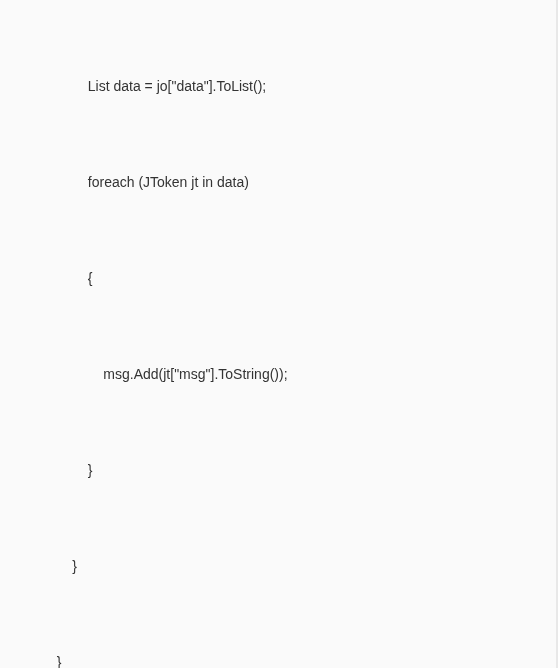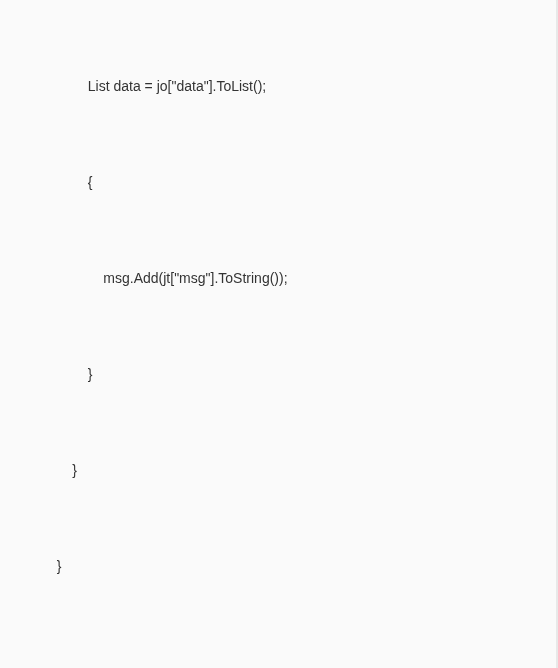--- a/index.html
+++ b/index.html
@@ -25,20 +25,21 @@
     .code-line {
       display: block;
       min-height: 32px;
     }
   </style>
 </head>
 <body>
 
 <div class="code-block">
   <span class="code-line">                    List data = jo["data"].ToList();</span>
+  <span class="code-line">                    foreach (JToken jt in data)</span>
   <span class="code-line">                    {</span>
   <span class="code-line">                        msg.Add(jt["msg"].ToString());</span>
   <span class="code-line">                    }</span>
   <span class="code-line">                }</span>
   <span class="code-line">            }</span>
   
   
   
   
   

